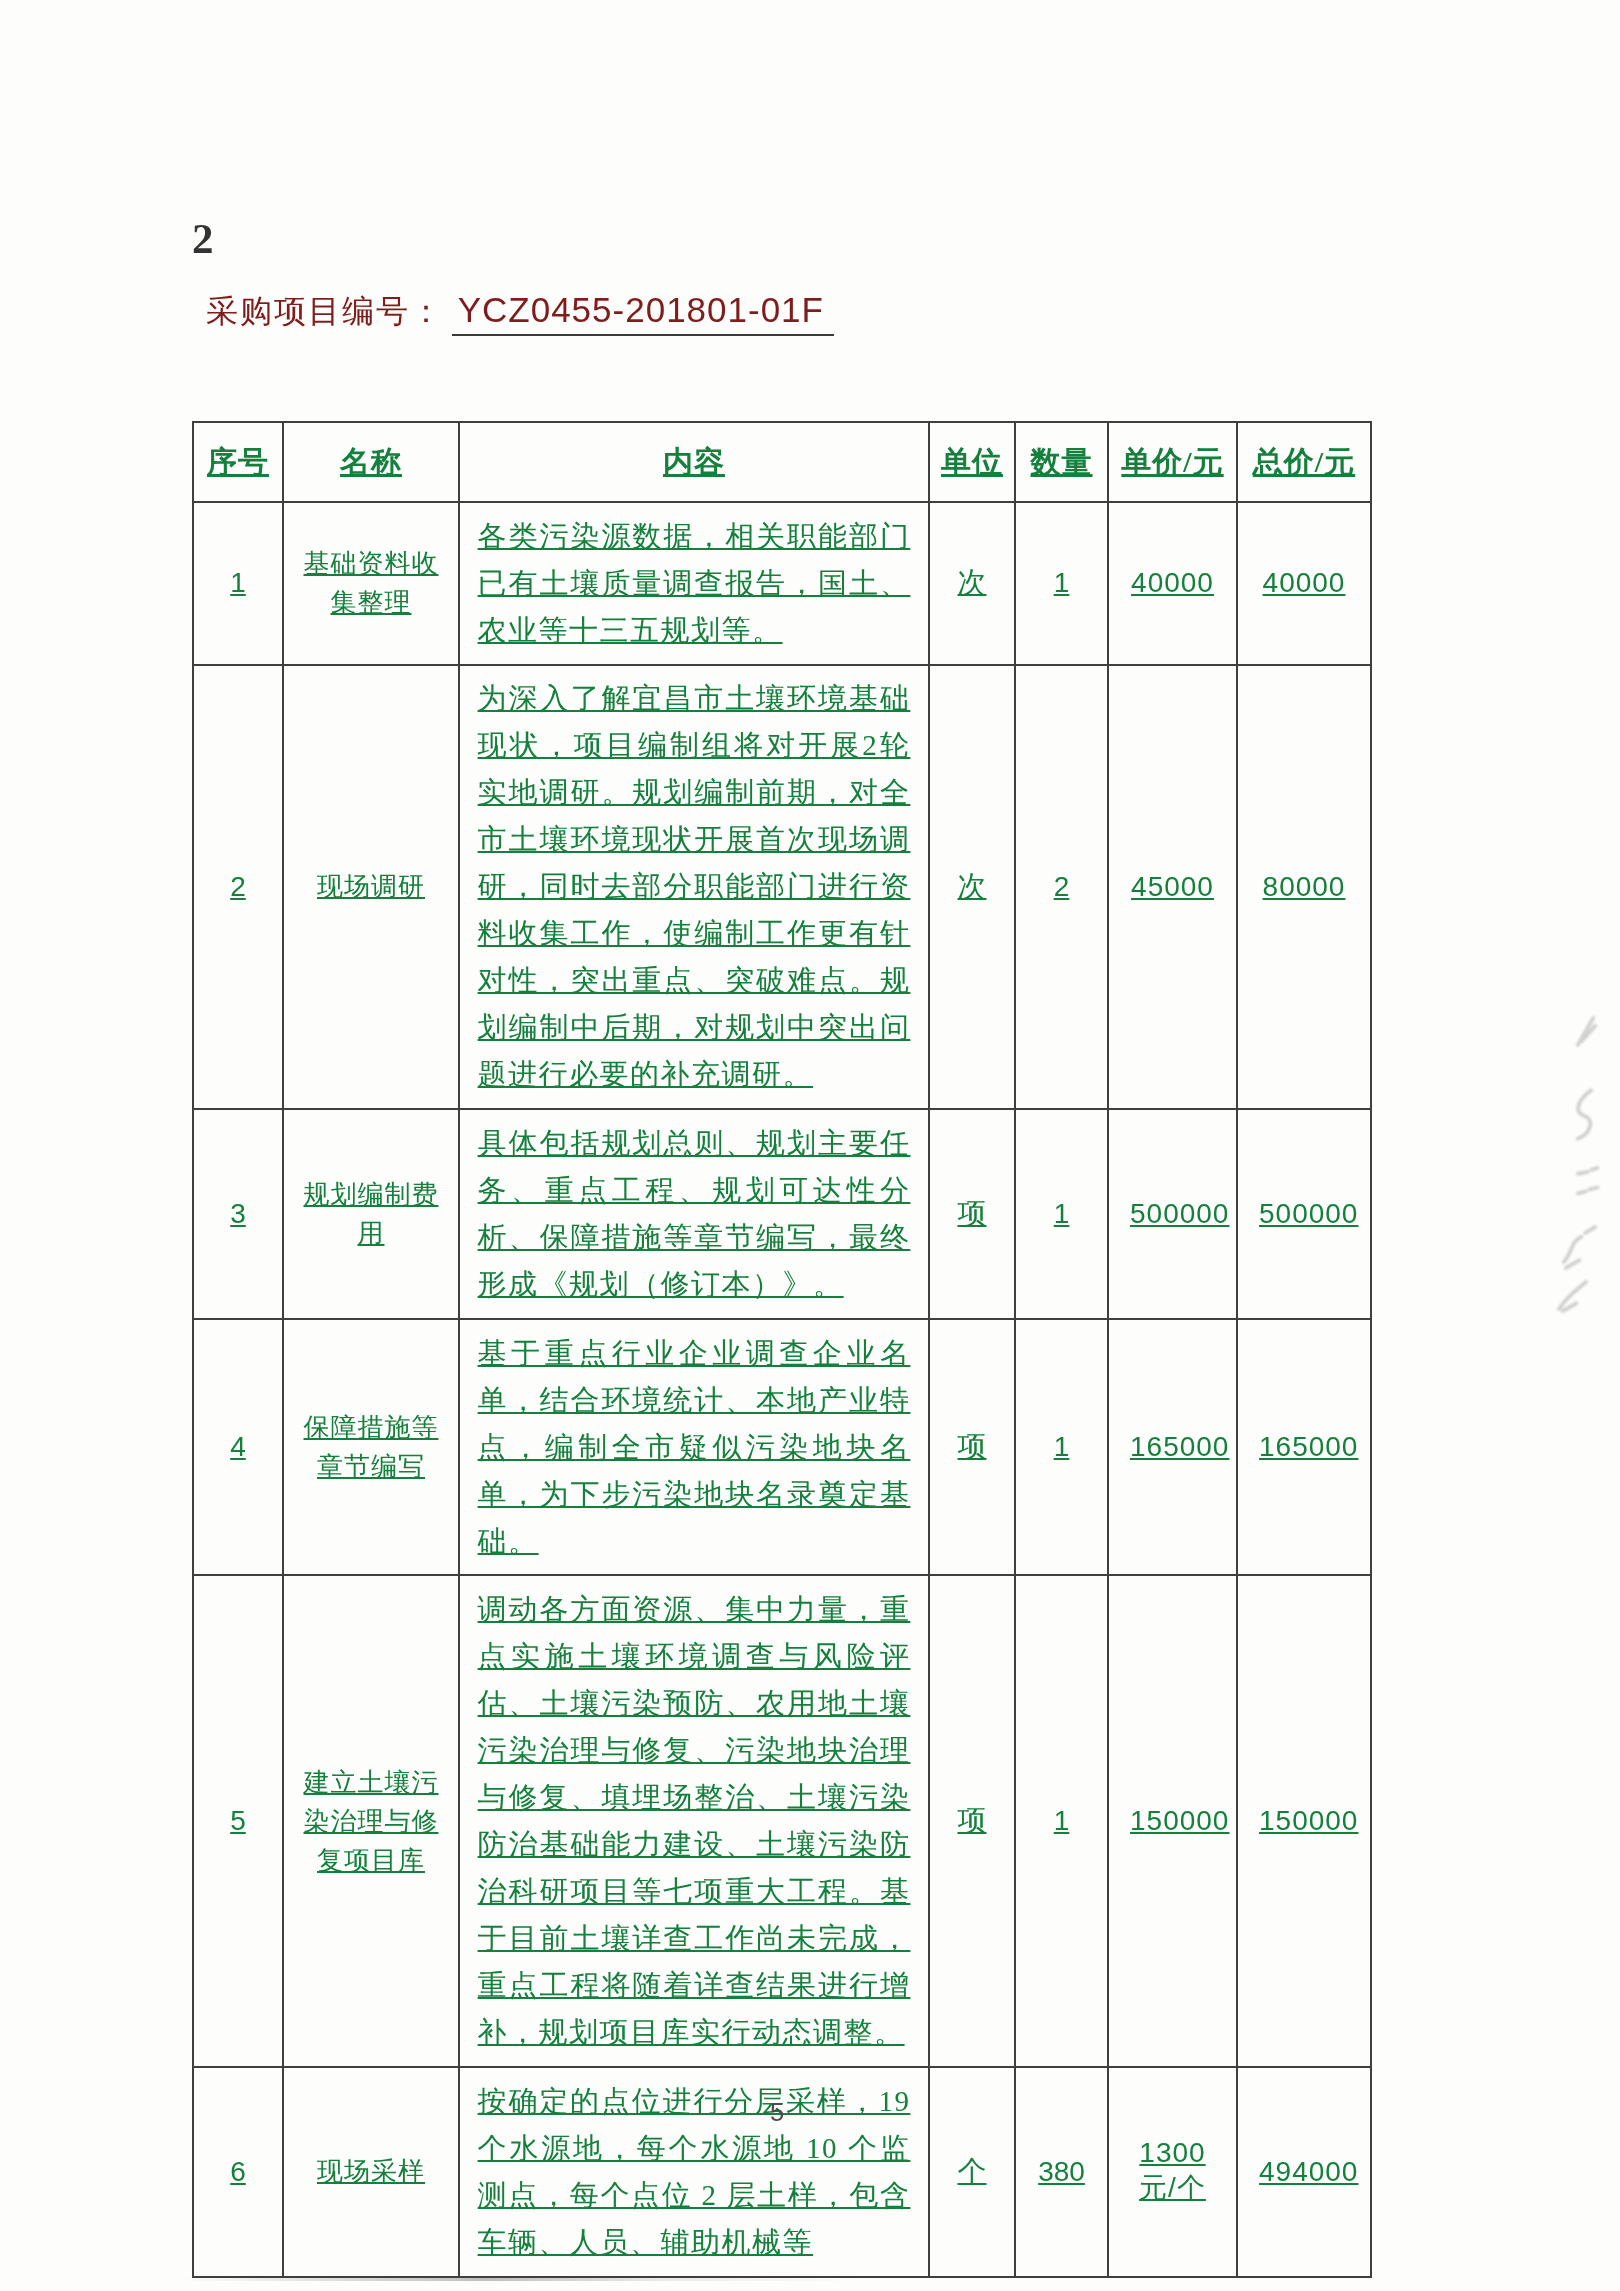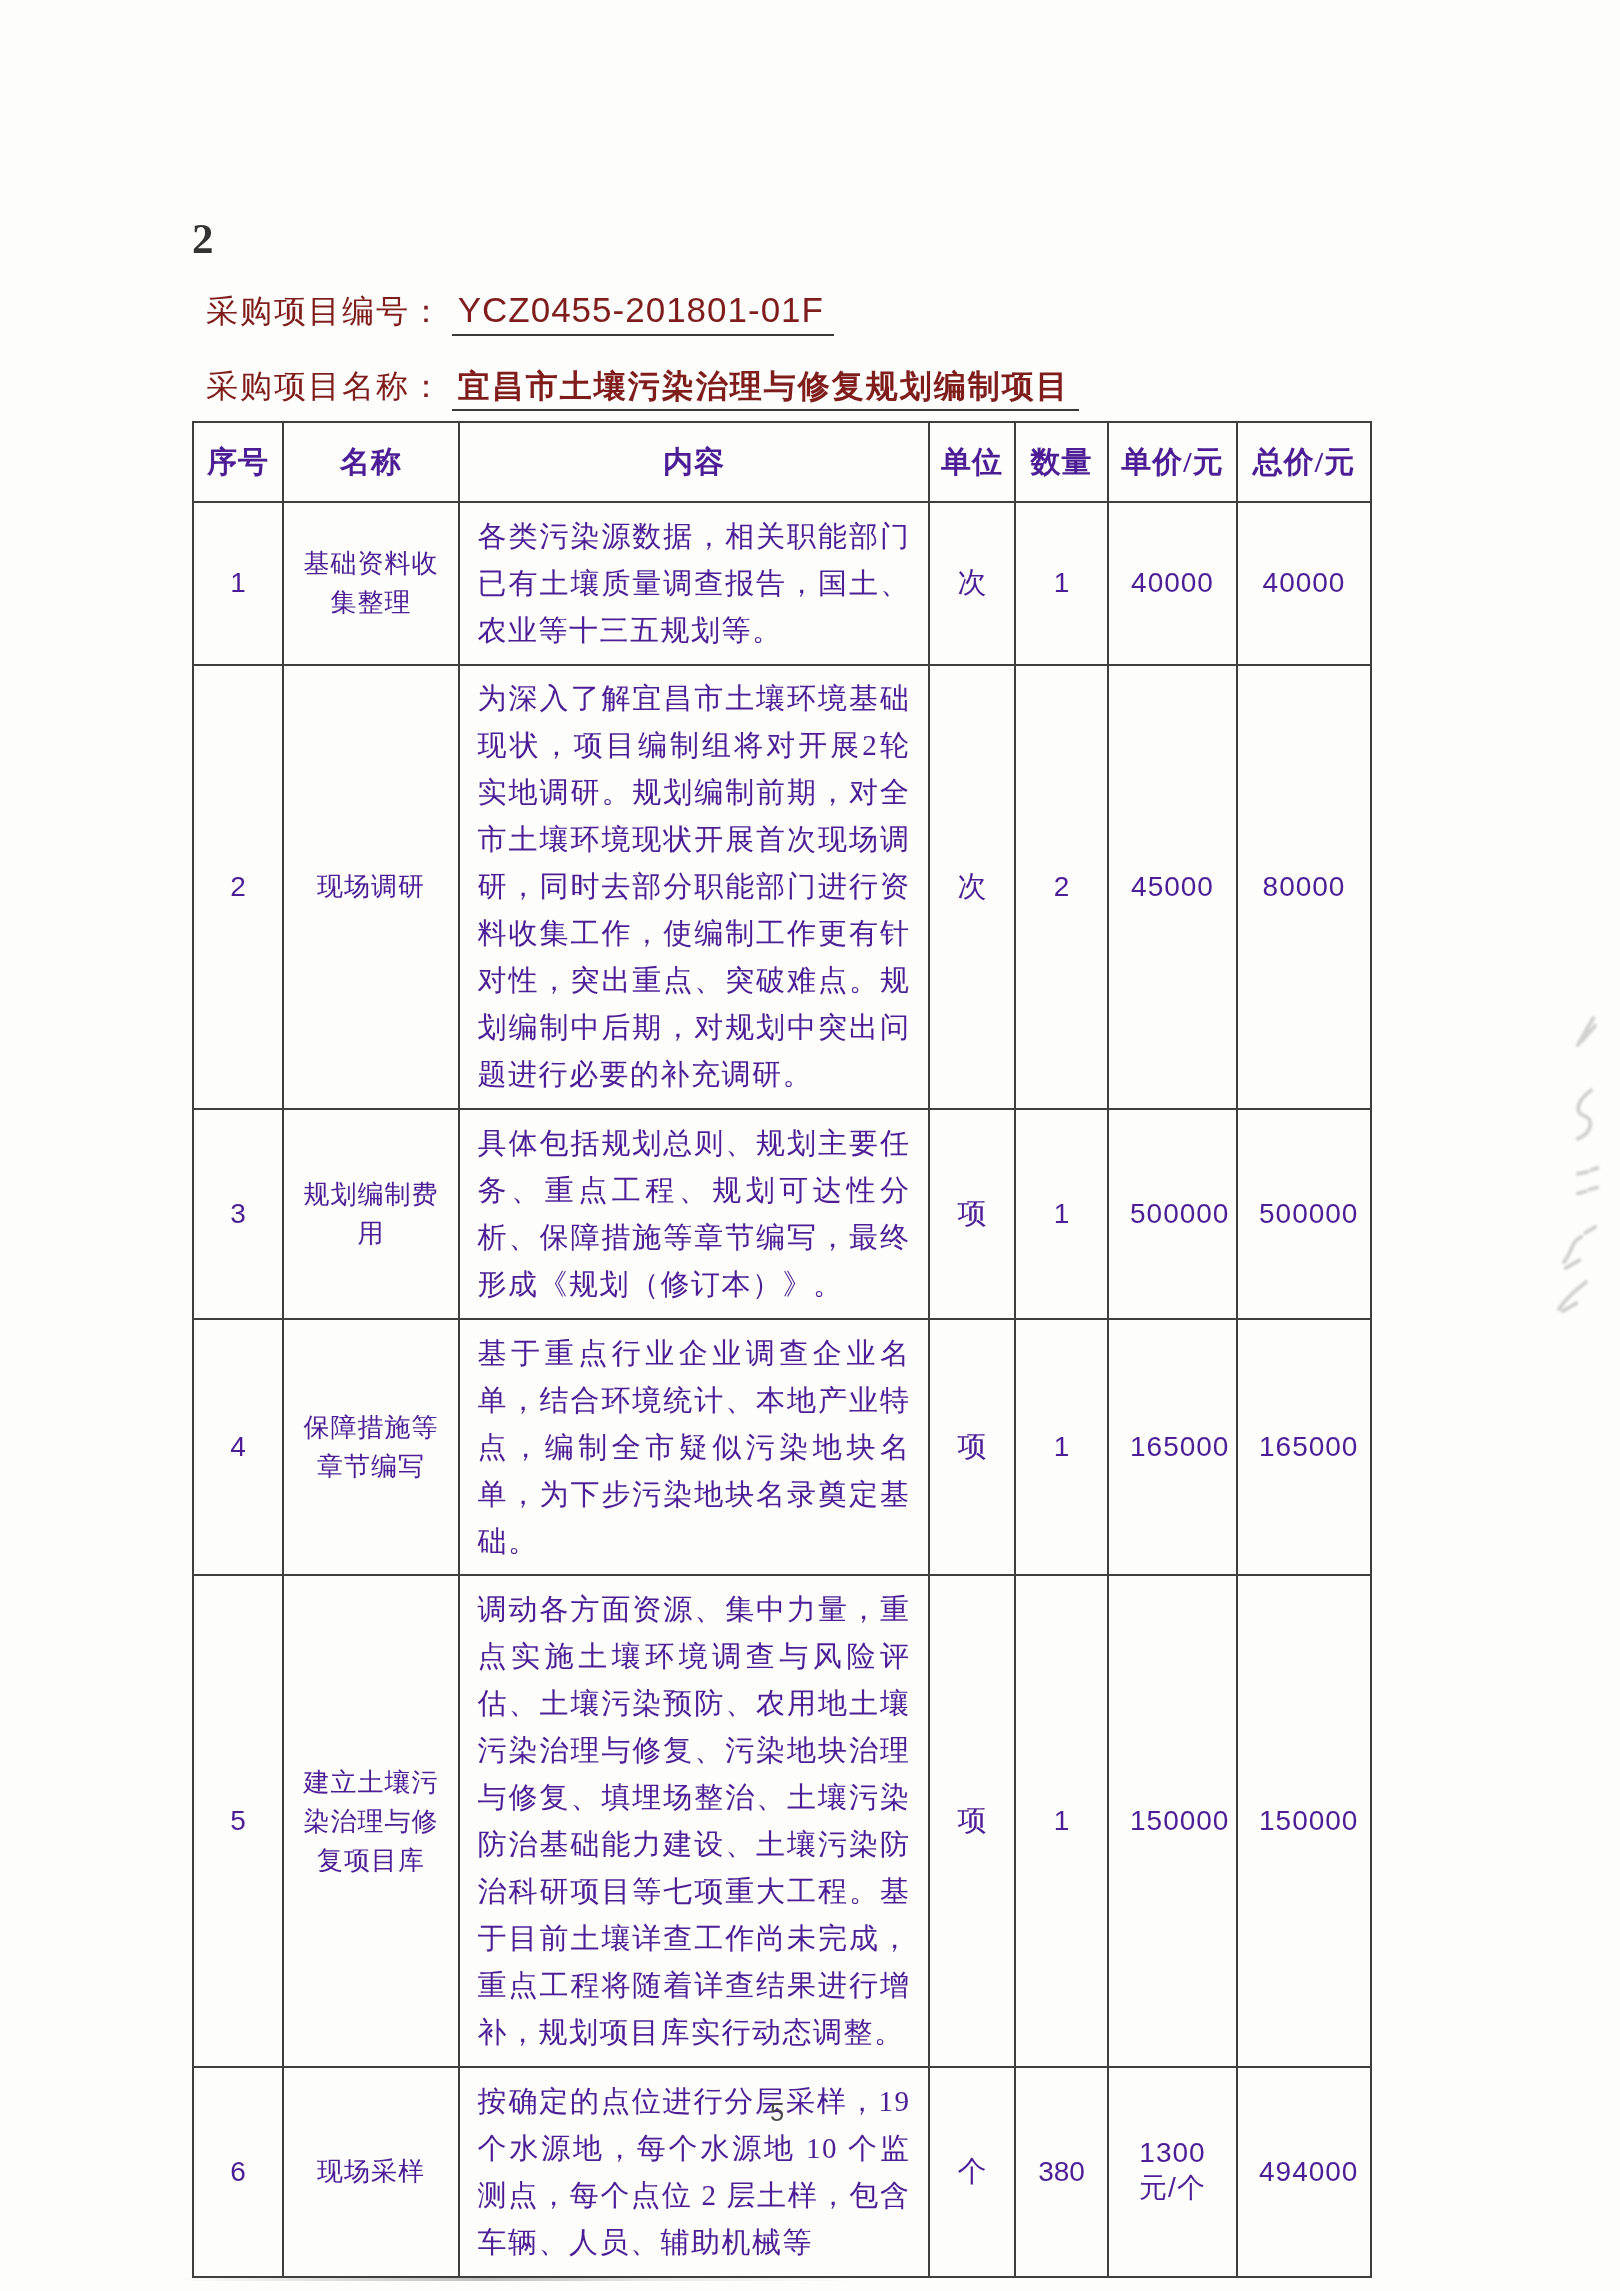--- a/index.html
+++ b/index.html
@@ -46,21 +46,22 @@
   }
   table.bid{
     position:absolute;left:192px;top:421px;
     width:1180px;
     border-collapse:collapse;table-layout:fixed;
     background:transparent;
   }
   table.bid th,table.bid td{
     border:2px solid #3f3f3f;
     font-weight:normal;
-    color:#4c1d95;
+    color:#15803d;
+    text-decoration:underline;
   }
   table.bid th{
     height:76px;
     font-size:30px;font-weight:600;letter-spacing:1px;
     text-align:center;vertical-align:middle;
   }
   td.c-no,td.c-unit,td.c-qty{
     text-align:center;vertical-align:middle;
     font-size:29px;
   }
@@ -114,23 +115,20 @@
 <div class="doc">
 
   <div class="title">
     <span class="sec-no">2</span>
   </div>
 
   <div class="meta-line l1">
     <span>采购项目编号：</span><span class="meta-value code">YCZ0455-201801-01F</span>
   </div>
 
-  <div class="meta-line l2">
-    <span>采购项目名称：</span><span class="meta-value name">宜昌市土壤污染治理与修复规划编制项目</span>
-  </div>
 
   <table class="bid">
     <colgroup>
       <col style="width:90px">
         <col style="width:176px">
         <col style="width:470px">
       <col style="width:86px">
         <col style="width:93px">
         <col style="width:129px">
         <col style="width:134px">

